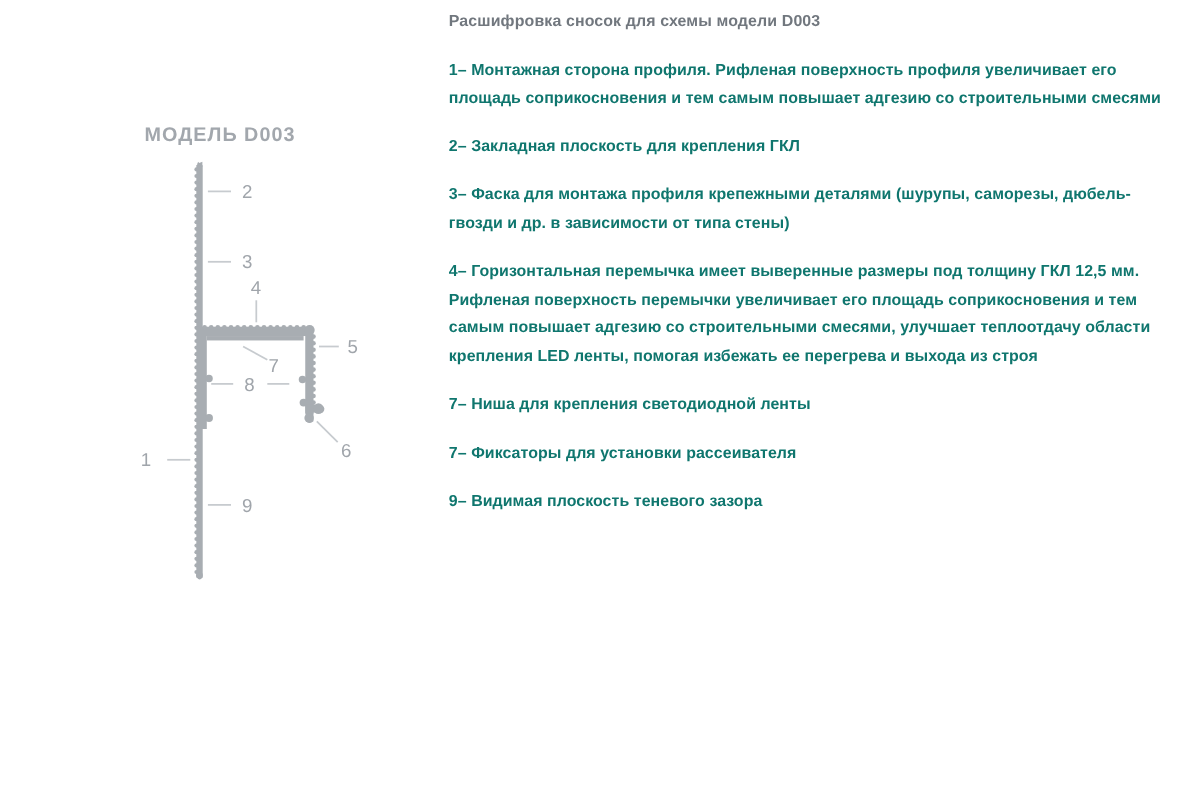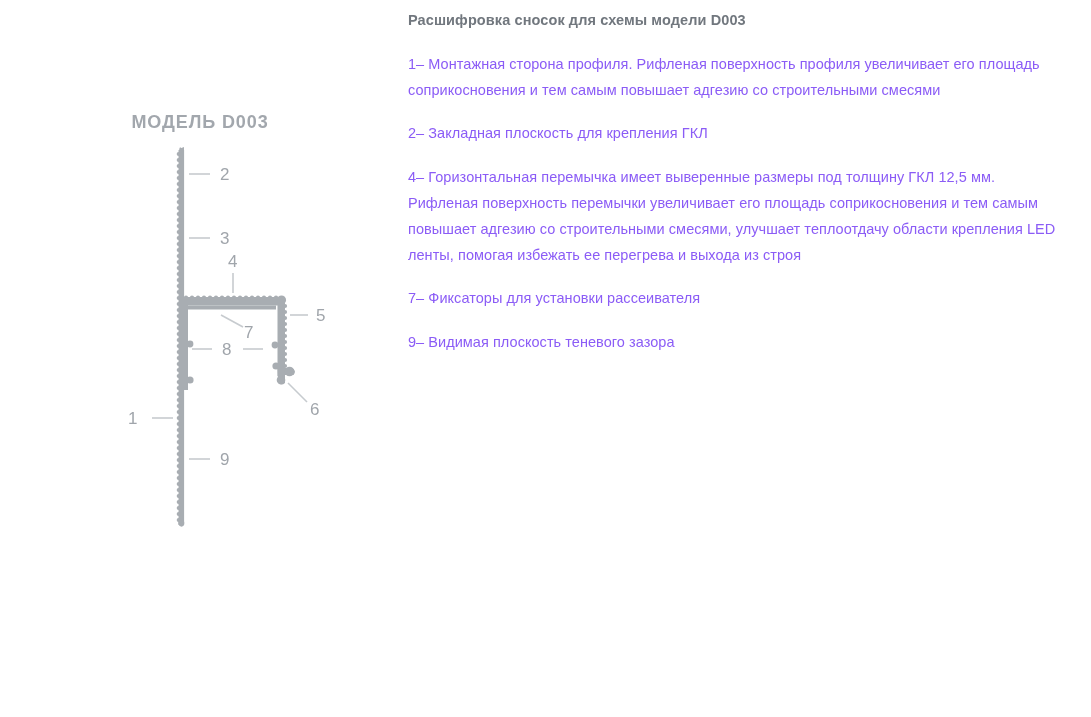--- a/index.html
+++ b/index.html
@@ -53,25 +53,26 @@
   .notes-heading {
     font-size: 14.5px;
     font-weight: bold;
     color: #71777e;
     line-height: 1.5;
     margin: 0 0 20px 0;
     letter-spacing: 0.1px;
   }
   .note {
     font-size: 14.5px;
-    color: #8b5cf6;
+    color: #0f766e;
     line-height: 1.78;
     margin: 0 0 18px 0;
     max-width: 648px;
     letter-spacing: 0.05px;
+    font-weight: bold;
   }
   .note:last-child { margin-bottom: 16px; }
 </style>
 </head>
 <body>
 
 <div class="page">
 
   <div class="diagram-col">
 
@@ -269,17 +270,19 @@
       </svg>
     </div>
   </div>
 
   <div class="text-col">
 
     <div class="notes-heading">Расшифровка сносок для схемы модели D003</div>
 
     <p class="note">1– Монтажная сторона профиля. Рифленая поверхность профиля увеличивает его площадь соприкосновения и тем самым повышает адгезию со строительными смесями</p>
     <p class="note">2– Закладная плоскость для крепления ГКЛ</p>
+    <p class="note">3– Фаска для монтажа профиля крепежными деталями (шурупы, саморезы, дюбель-гвозди и др. в зависимости от типа стены)</p>
     <p class="note">4– Горизонтальная перемычка имеет выверенные размеры под толщину ГКЛ 12,5 мм. Рифленая поверхность перемычки увеличивает его площадь соприкосновения и тем самым повышает адгезию со строительными смесями, улучшает теплоотдачу области крепления LED ленты, помогая избежать ее перегрева и выхода из строя</p>
+    <p class="note">7– Ниша для крепления светодиодной ленты</p>
     <p class="note">7– Фиксаторы для установки рассеивателя</p>
     <p class="note">9– Видимая плоскость теневого зазора</p>
   </div>
 </div>
 
 </body></html>

